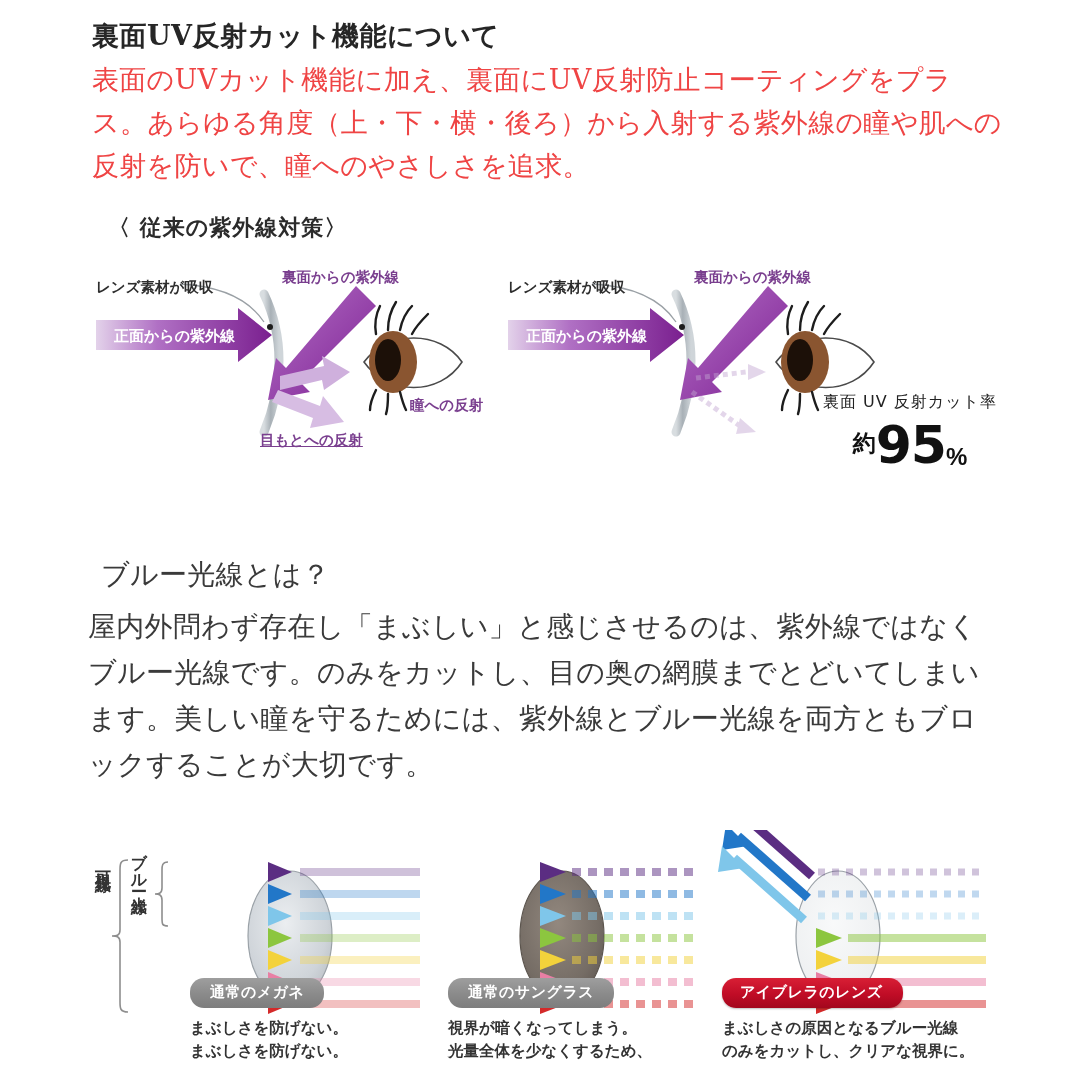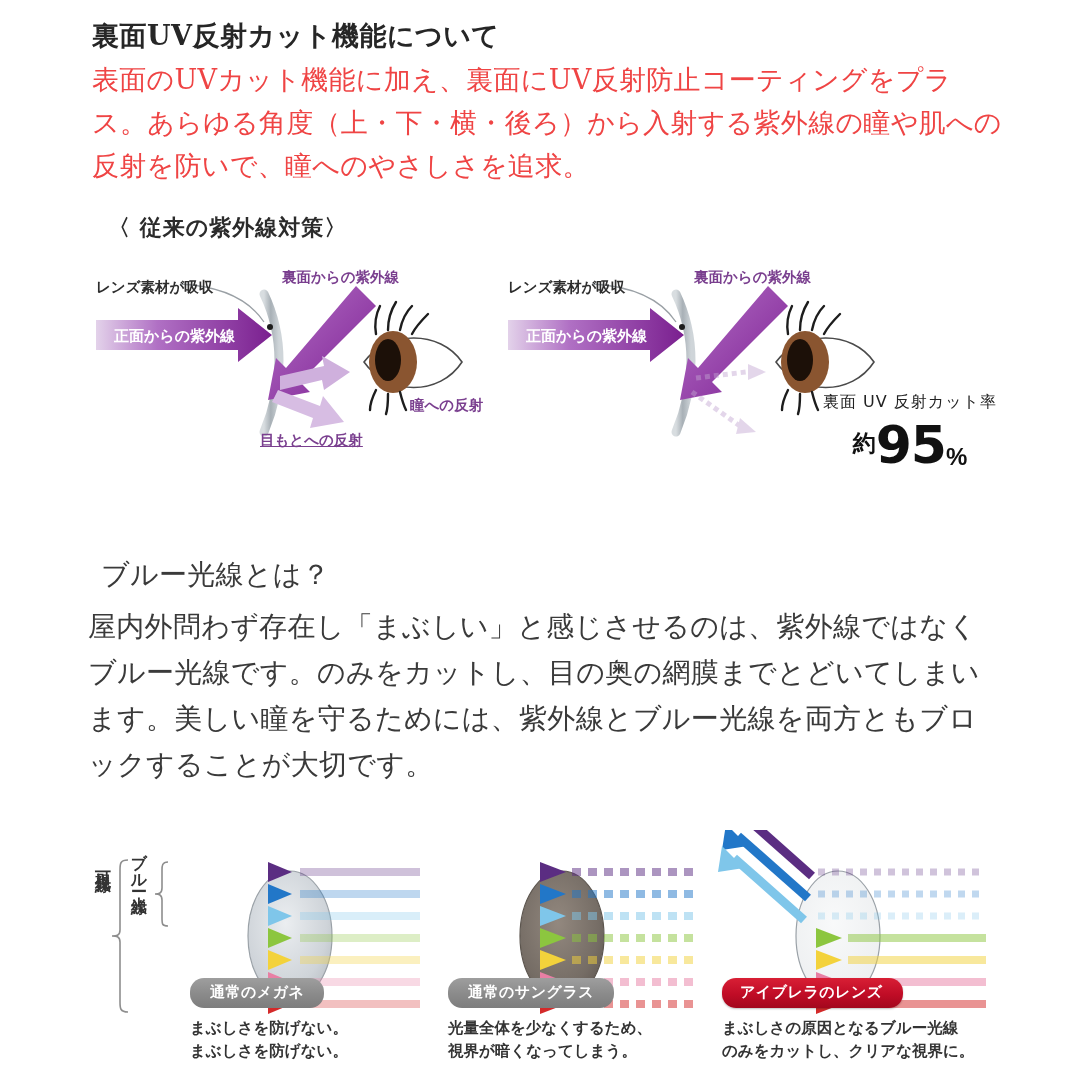--- a/index.html
+++ b/index.html
@@ -424,22 +424,22 @@
       <span class="pill pill-gray">通常のメガネ</span>
       <div class="cap-txt">
         <div>まぶしさを防げない。</div>
         <div>まぶしさを防げない。</div>
       </div>
     </div>
 
     <div class="cap-group cg2">
       <span class="pill pill-gray">通常のサングラス</span>
       <div class="cap-txt">
+        <div>視界が暗くなってしまう。</div>
         <div>光量全体を少なくするため、</div>
-        <div>視界が暗くなってしまう。</div>
       </div>
     </div>
 
     <div class="cap-group cg3">
       <span class="pill pill-red">アイブレラのレンズ</span>
       <div class="cap-txt">
         <div>まぶしさの原因となるブルー光線</div>
         <div>のみをカットし、クリアな視界に。</div>
       </div>
     </div>

